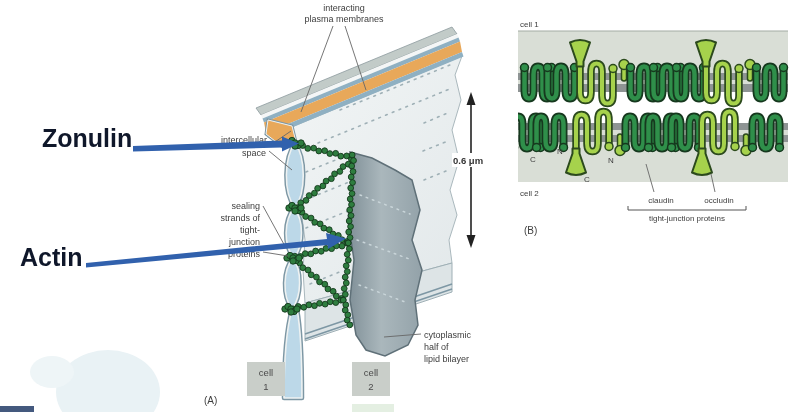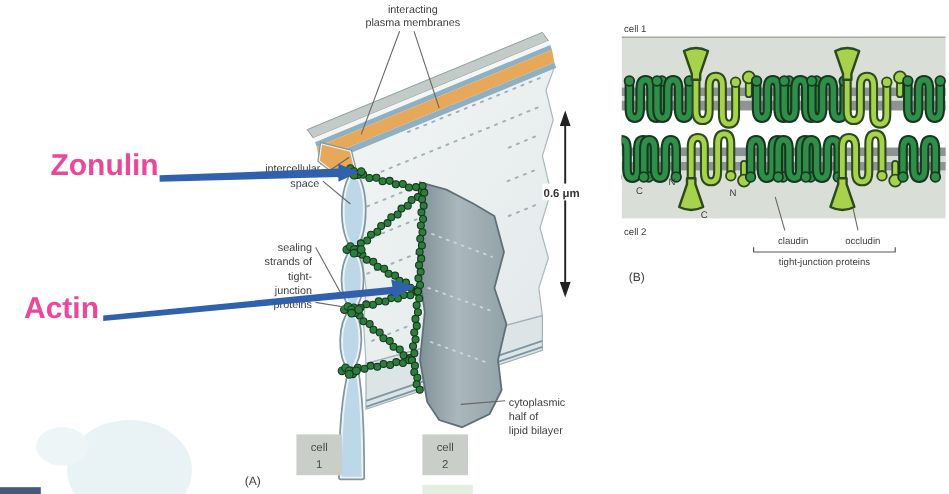--- a/index.html
+++ b/index.html
@@ -4,21 +4,21 @@
 <style>
   html,body{margin:0;padding:0;background:#fff;}
   #stage{position:relative;width:791px;height:412px;background:#ffffff;overflow:hidden;
          font-family:"Liberation Sans",sans-serif;}
   svg{position:absolute;left:0;top:0;}
   .figlabel{font-family:"Liberation Sans",sans-serif;font-size:9px;fill:#3d3d3d;}
   .figlabel-b{font-family:"Liberation Sans",sans-serif;font-size:8px;fill:#3d3d3d;}
   .panel-letter{font-family:"Liberation Sans",sans-serif;font-size:10px;fill:#3d3d3d;}
   .boxlabel{font-family:"Liberation Sans",sans-serif;font-size:9.5px;fill:#4a4a4a;}
   .scale-label{font-family:"Liberation Sans",sans-serif;font-size:9.5px;font-weight:bold;fill:#333;}
-  .annot{position:absolute;font-weight:bold;font-size:25px;color:#ec4899;letter-spacing:0px;}
+  .annot{position:absolute;font-weight:bold;font-size:25px;color:#0f172a;letter-spacing:0px;}
   .cl-o{fill:none;stroke:#16381e;stroke-width:8;stroke-linecap:round;stroke-linejoin:round;}
   .cl-i{fill:none;stroke:#2f8f4a;stroke-width:4.5;stroke-linecap:round;stroke-linejoin:round;}
   .oc-o{fill:none;stroke:#2c4a1d;stroke-width:7.5;stroke-linecap:round;stroke-linejoin:round;}
   .oc-i{fill:none;stroke:#a6d24c;stroke-width:4;stroke-linecap:round;stroke-linejoin:round;}
   .ptr{stroke:#666;stroke-width:0.9;fill:none;}
   .dots{stroke:#9fb0b6;stroke-width:1.6;stroke-dasharray:1.8 5.5;fill:none;stroke-linecap:round;}
   .dots-flap{stroke:#c9d5d9;stroke-width:1.5;stroke-dasharray:1.6 5;fill:none;stroke-linecap:round;}
 </style>
 </head>
 <body>

